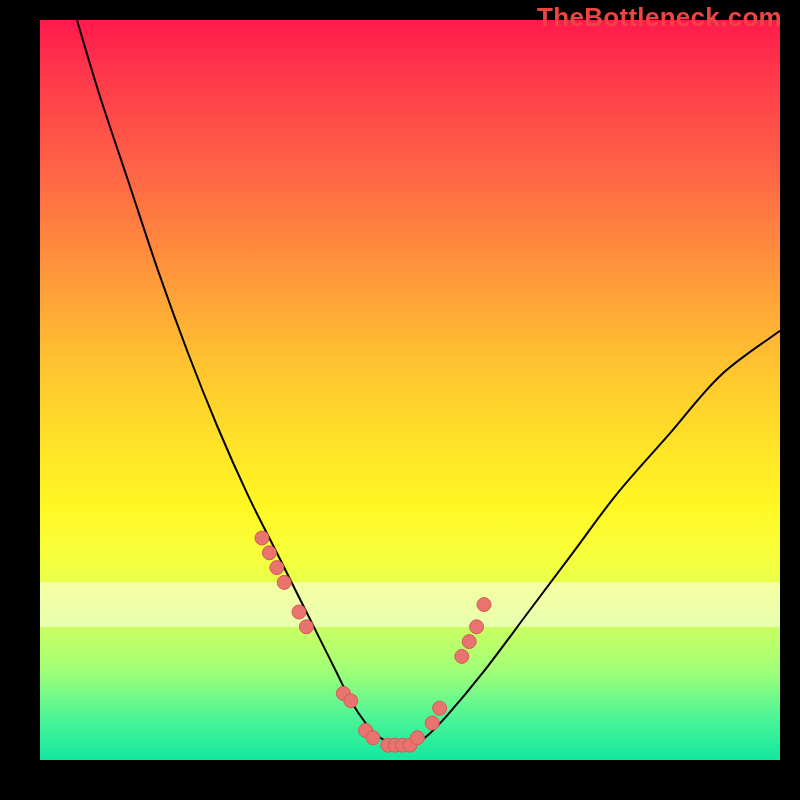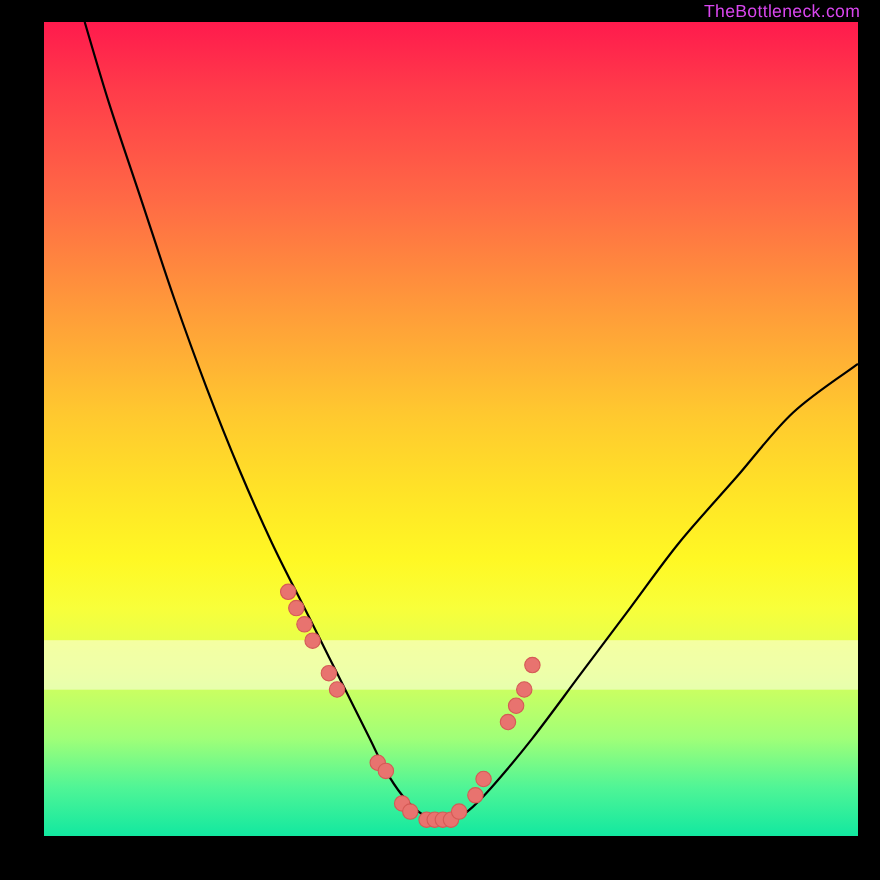--- a/index.html
+++ b/index.html
@@ -43,23 +43,23 @@
   .pale-band {
     position: absolute;
     left: 0;
     width: 100%;
     background: rgba(255,255,235,0.55);
   }
   .watermark {
     position: absolute;
     top: 2px;
     right: 18px;
-    color: #d946ef;
-    font-size: 16px;
-    font-weight: 400;
+    color: #ef4444;
+    font-size: 26px;
+    font-weight: 700;
     letter-spacing: 0.3px;
   }
   svg.curve {
     position: absolute;
     left: 0; top: 0;
     width: 740px; height: 740px;
     overflow: visible;
   }
   .series-path {
     fill: none;

